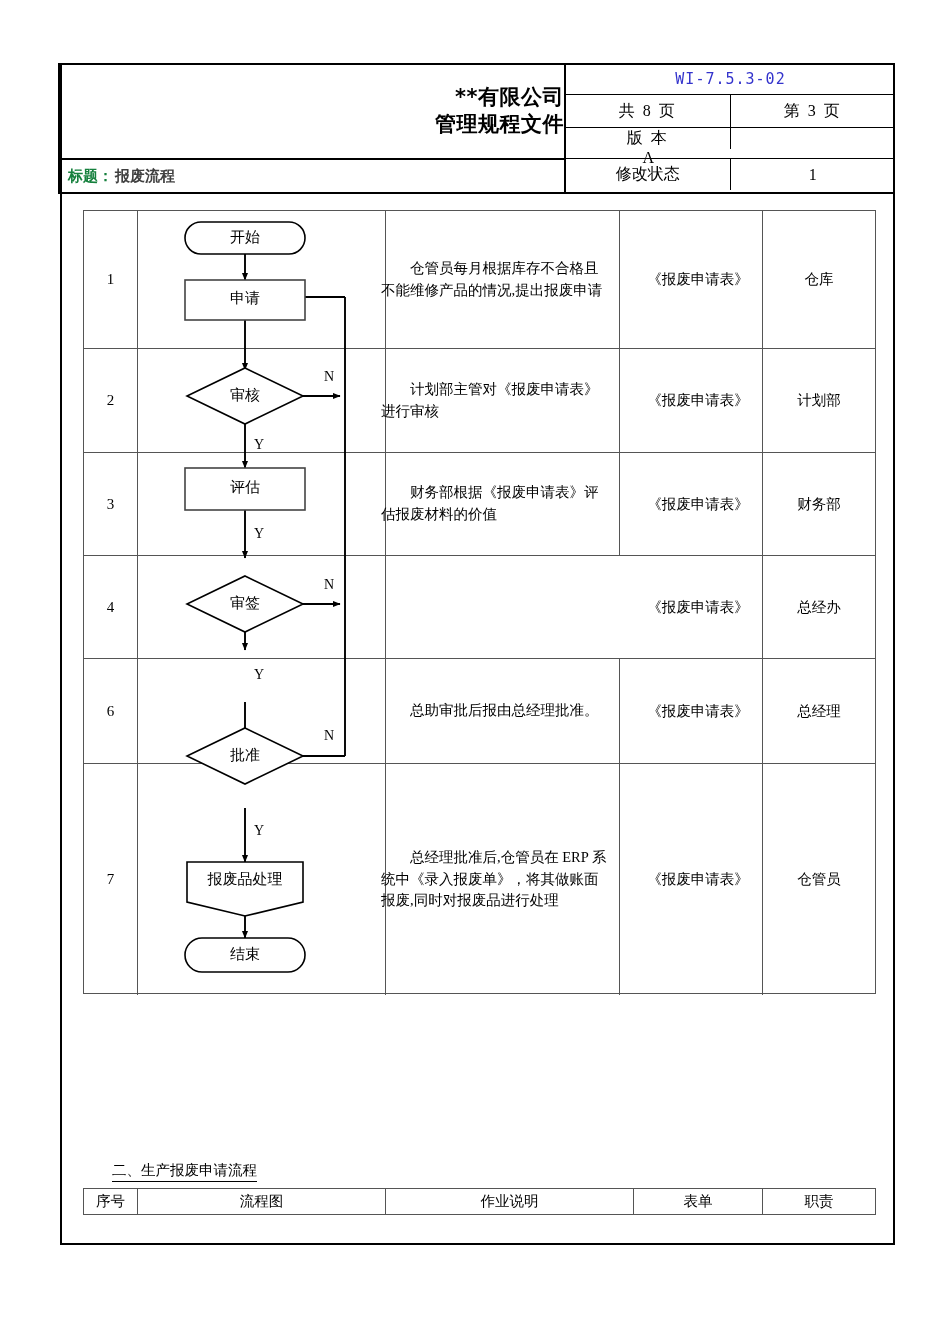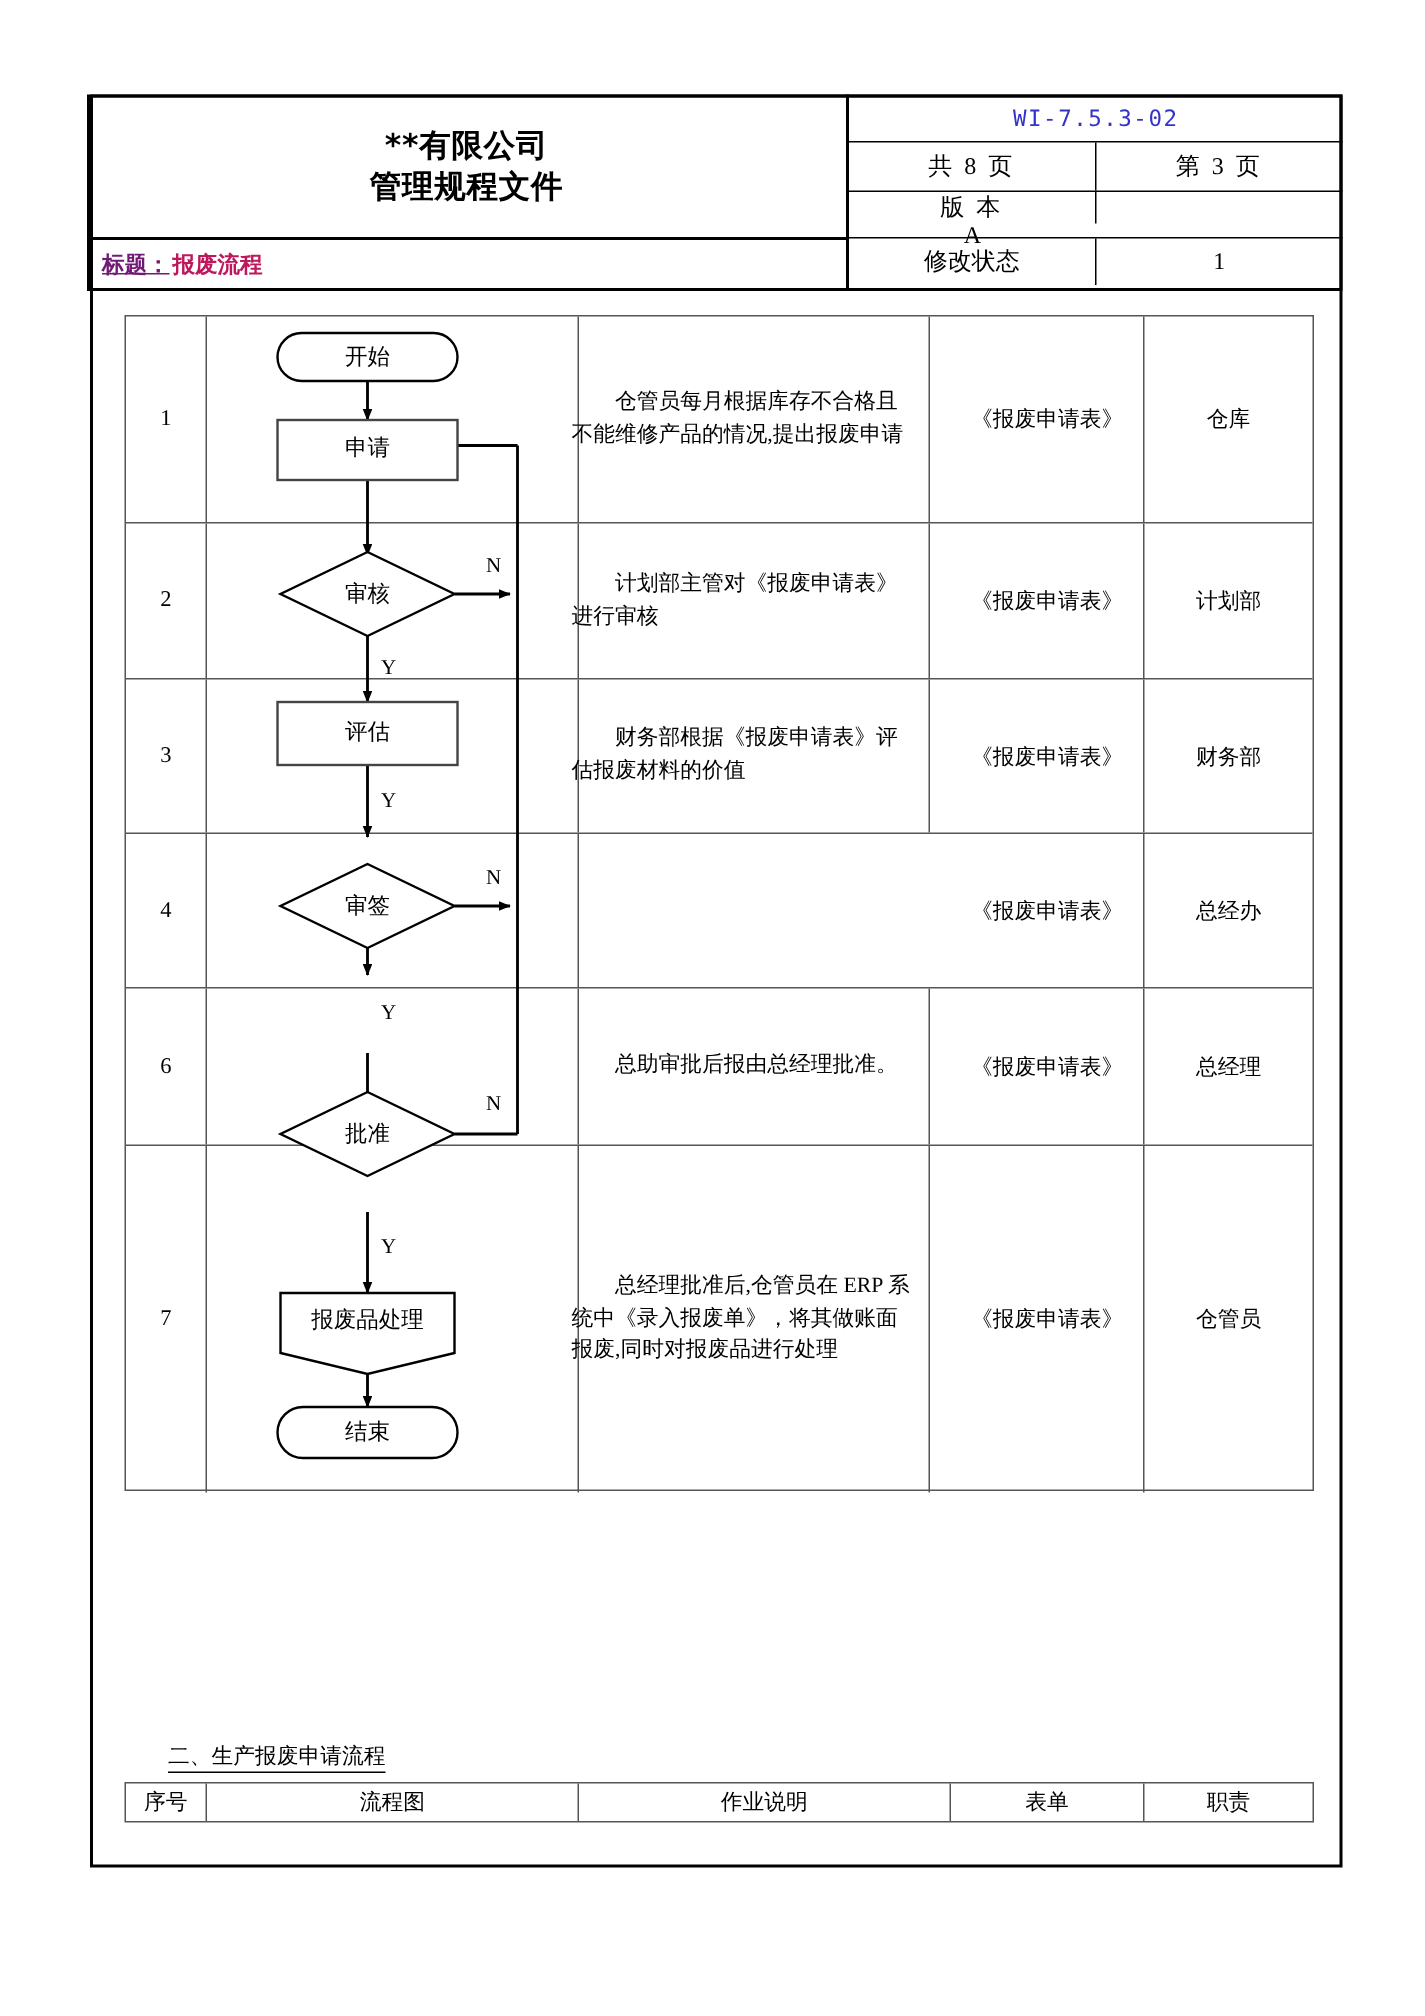--- a/index.html
+++ b/index.html
@@ -16,37 +16,37 @@
   }
 
   
   #header-table{
     position:absolute;left:58px;top:63px;width:837px;height:131px;
     box-sizing:border-box;
   }
   .hdr-outer{position:absolute;inset:0;border:2px solid #000;box-sizing:border-box;}
   .hdr-left{
     position:absolute;left:0;top:0;width:508px;height:97px;
-    display:flex;align-items:center;justify-content:center;
+    display:flex;align-items:flex-end;justify-content:center;
     flex-direction:column;box-sizing:border-box;
     border-right:2px solid #000;border-bottom:2px solid #000;
   }
   .hdr-left .company,.hdr-left .doctype{
     font-family:"DejaVu Sans","Liberation Sans",sans-serif;
     font-weight:bold;font-size:21px;line-height:1.28;letter-spacing:.5px;
   }
   .hdr-title{
     position:absolute;left:0;top:97px;width:508px;height:32px;
     display:flex;align-items:center;padding-left:10px;box-sizing:border-box;
     border-right:2px solid #000;
     font-family:"DejaVu Sans","Liberation Sans",sans-serif;
     font-weight:bold;font-size:15px;
   }
-  .hdr-title .tlabel{color:#701a75;text-decoration:underline;}
-  .hdr-title .tval{color:#be185d;margin-left:2px;}
+  .hdr-title .tlabel{color:#15803d;}
+  .hdr-title .tval{color:#404040;margin-left:2px;}
 
   .hdr-right{position:absolute;left:508px;top:0;right:0;bottom:0;}
   .hr-row{display:flex;box-sizing:border-box;border-bottom:1.5px solid #000;}
   .hr-row:last-child{border-bottom:none;}
   .hr-cell{
     display:flex;align-items:center;justify-content:center;
     box-sizing:border-box;font-size:16px;
   }
   .hr-cell.divided{border-right:1.5px solid #000;}
   .doccode{

